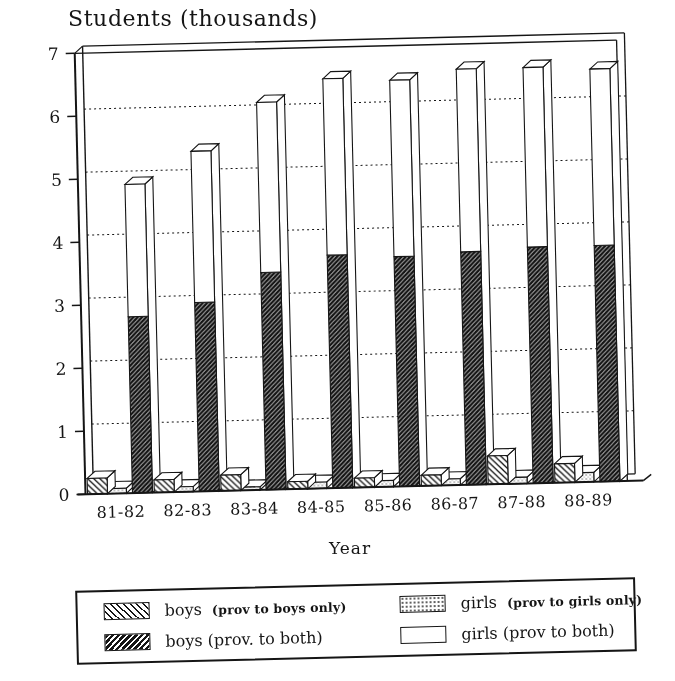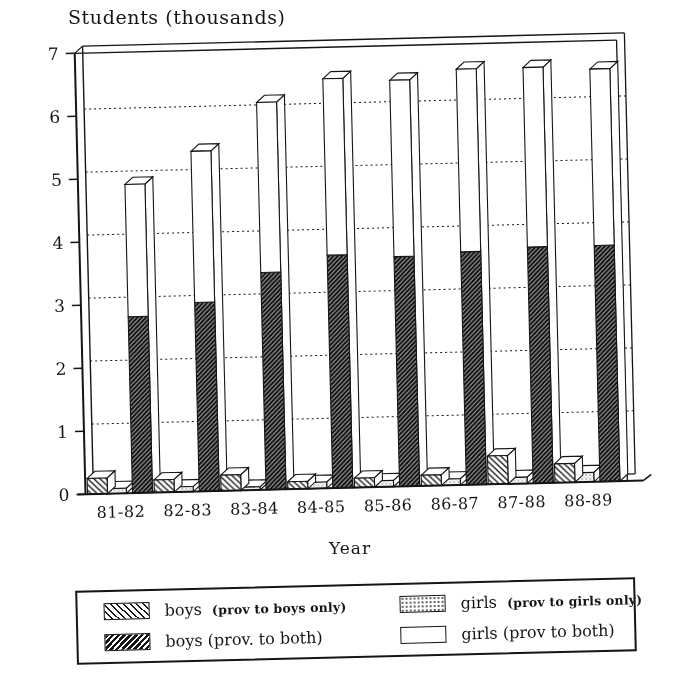--- a/index.html
+++ b/index.html
@@ -3,21 +3,21 @@
 <meta charset="utf-8">
 <style>
   html,body{margin:0;padding:0;}
   body{
     width:675px;height:681px;position:relative;overflow:hidden;
     background:#ffffff;color:#151515;
     font-family:"DejaVu Serif", serif;
   }
   .title{
     position:absolute;left:68px;top:6px;
-    font-size:19px;letter-spacing:0.6px;white-space:nowrap;
+    font-size:22px;letter-spacing:0.6px;white-space:nowrap;
   }
   .chart-wrap{
     position:absolute;left:0;top:0;width:675px;height:532px;
     transform:rotate(-1.4deg);
   }
   .xlabel{
     position:absolute;left:0;top:538px;width:700px;text-align:center;
     font-size:17px;letter-spacing:1px;
   }
   .legend{

